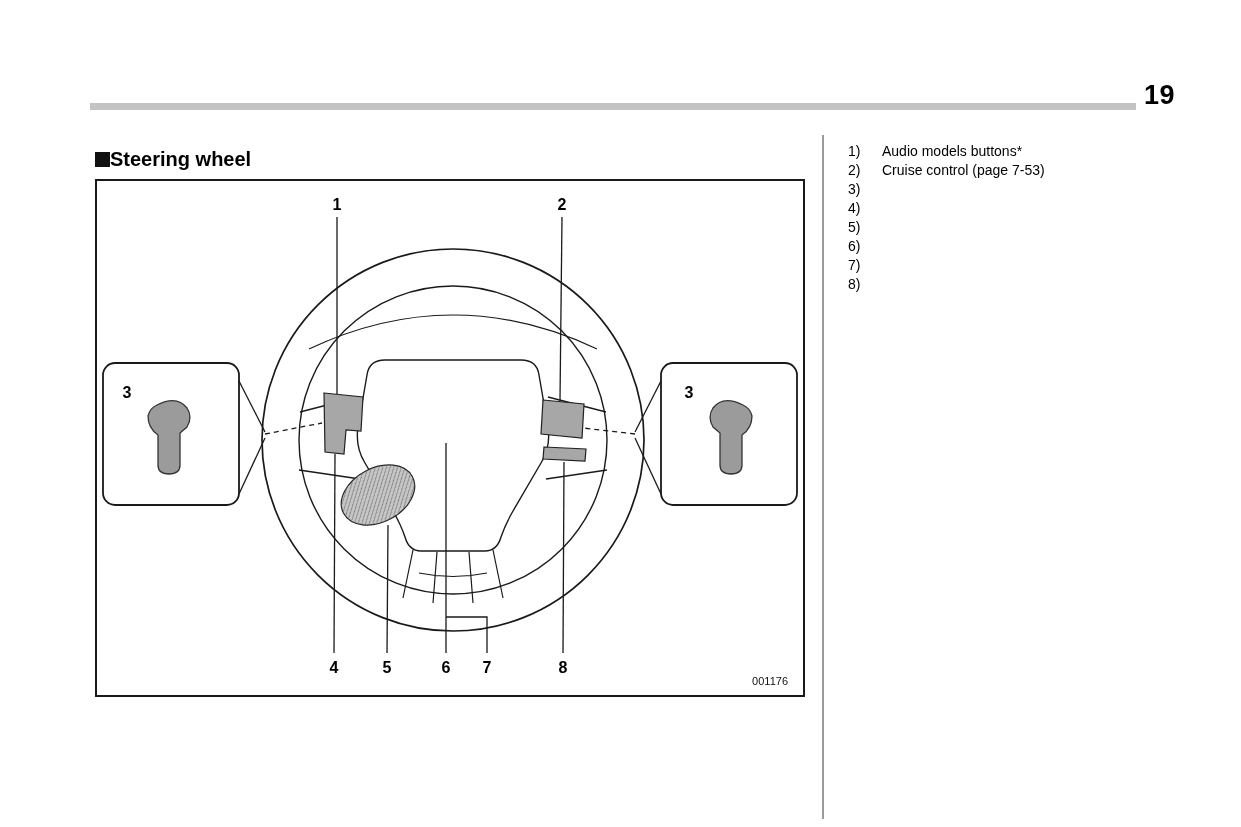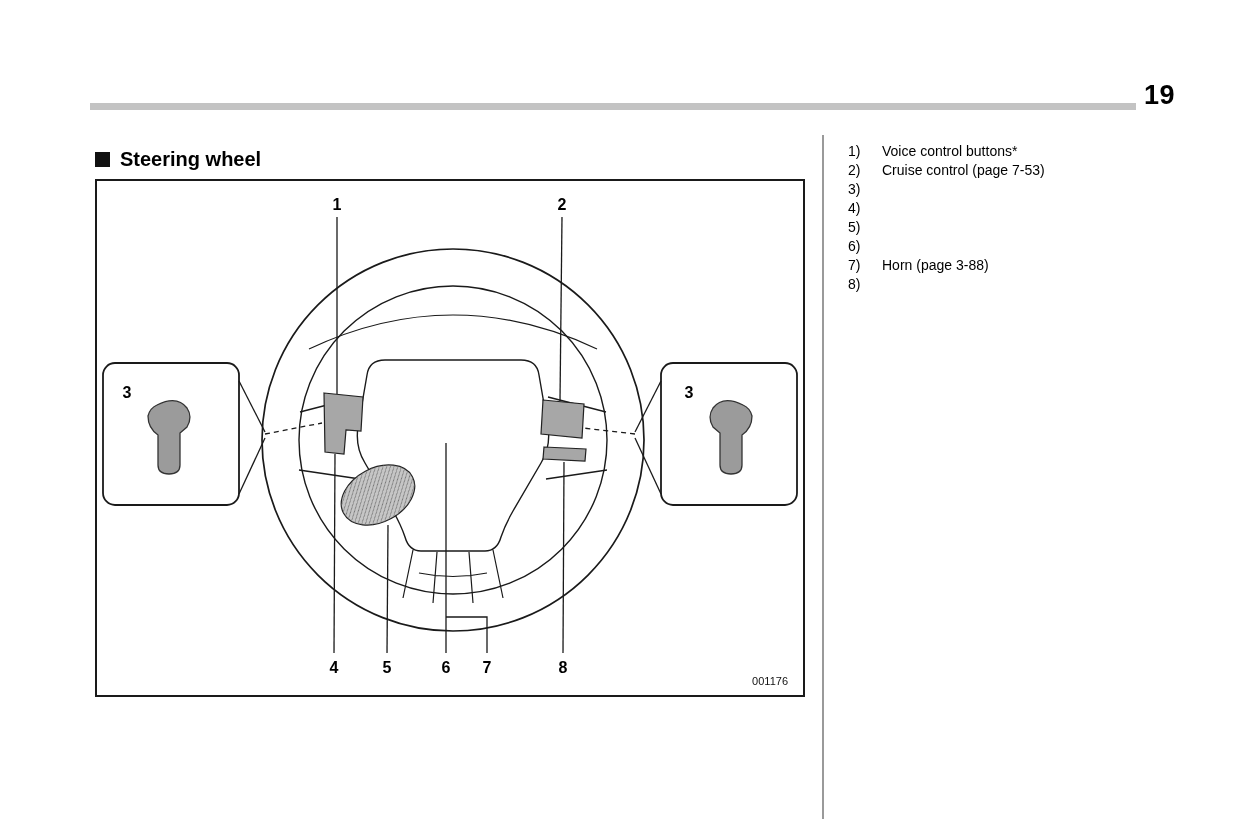--- a/index.html
+++ b/index.html
@@ -2,21 +2,21 @@
 <html><head>
 <meta charset="utf-8">
 <style>
   html,body { margin:0; padding:0; background:#ffffff; }
   .page {
     position:relative; width:1241px; height:827px; background:#ffffff;
     font-family:"Liberation Sans", sans-serif; color:#000; overflow:hidden;margin-top:48px;
   }
   .top-bar { position:absolute; left:90px; top:55px; width:1046px; height:7px; background:#c3c3c3; }
   .page-number { position:absolute; left:1144px; top:32px; font-size:27px; font-weight:bold; letter-spacing:0.5px; }
-  .section-heading { position:absolute; left:95px; top:100px; display:flex; align-items:center; gap:10px; font-size:20px; font-weight:bold; }
+  .section-heading { position:absolute; left:95px; top:100px; display:flex; align-items:center; font-size:20px; font-weight:bold; }
   .section-marker { width:15px; height:15px; background:#111; display:inline-block; }
   .figure-box { position:absolute; left:95px; top:131px; width:710px; height:518px; border:2px solid #1a1a1a; box-sizing:border-box; background:#fff; }
   .figure-box svg { display:block; }
   .divider { position:absolute; left:822px; top:87px; width:2px; height:684px; background:#9a9a9a; }
   .legend { position:absolute; left:848px; top:94px; width:334px; font-size:14px; line-height:19px; }
   .legend-item { display:flex; }
   .legend-num { width:34px; flex:none; }
   .legend-text { flex:1; text-align:justify; }
   .footnote { margin-top:11px; width:314px; padding-left:14px; text-indent:-14px; line-height:19px; }
   .continued { position:absolute; left:848px; top:779px; width:330px; text-align:right; font-size:14px; font-weight:bold; font-style:italic; }
@@ -96,41 +96,40 @@
 
       <text x="691" y="504" text-anchor="end" class="fig-code">001176</text>
     </svg>
   </div>
 
   <div class="divider"></div>
 
   <div class="legend">
     <div class="legend-item">
       <span class="legend-num">1)</span>
-      <span class="legend-text">Voice control buttons*</span>
+      <span class="legend-text">Audio models buttons*</span>
     </div>
     <div class="legend-item">
       <span class="legend-num">2)</span>
       <span class="legend-text">Cruise control (page 7-53)</span>
     </div>
     <div class="legend-item">
       <span class="legend-num">3)</span>
     </div>
     <div class="legend-item">
       <span class="legend-num">4)</span>
     </div>
     <div class="legend-item">
       <span class="legend-num">5)</span>
     </div>
     <div class="legend-item">
       <span class="legend-num">6)</span>
     </div>
     <div class="legend-item">
       <span class="legend-num">7)</span>
-      <span class="legend-text">Horn (page 3-88)</span>
     </div>
     <div class="legend-item">
       <span class="legend-num">8)</span>
     </div>
   </div>
 
 
 </div>
 
 </body></html>

